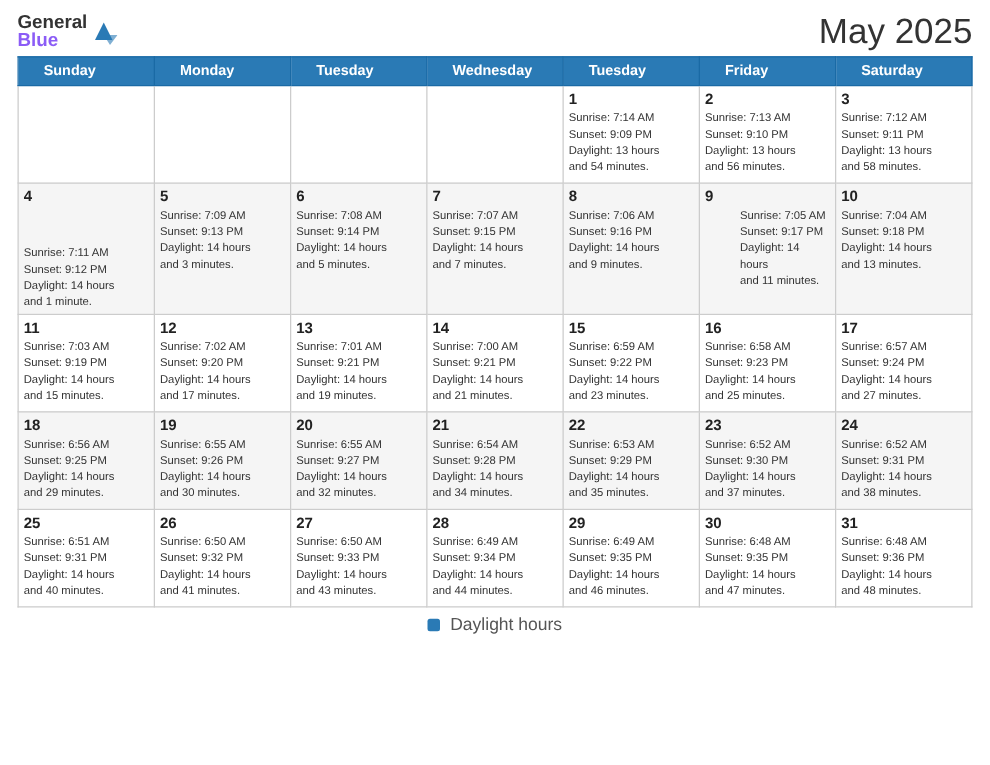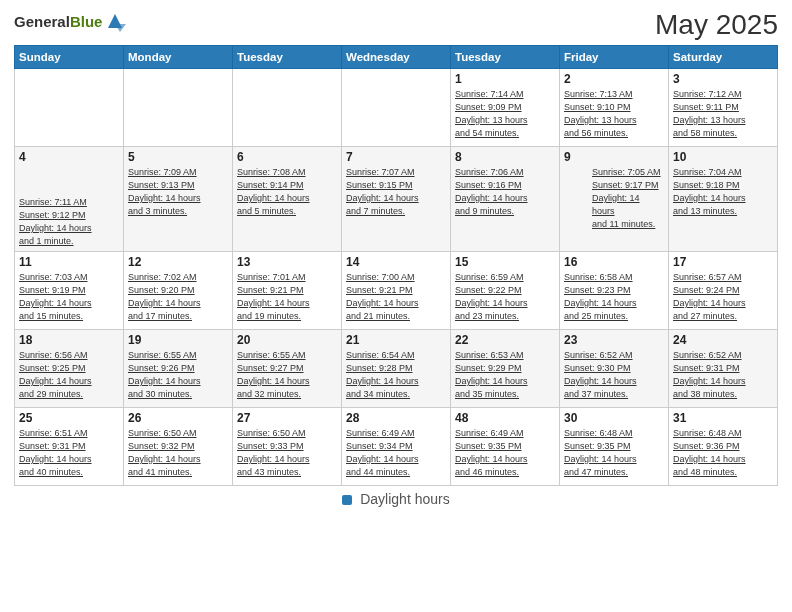--- a/index.html
+++ b/index.html
@@ -22,32 +22,32 @@
       align-items: flex-start;
       margin-bottom: 4px;
     }
     .logo {
       display: flex;
       align-items: center;
       gap: 0;
     }
     .logo-text {
       display: flex;
-      flex-direction: row;
+      flex-direction: column;
       line-height: 1;
     }
     .logo-general {
       font-size: 15px;
       font-weight: bold;
       color: #333;
     }
     .logo-blue {
       font-size: 15px;
       font-weight: bold;
-      color: #4d7c0f;
+      color: #8b5cf6;
     }
     .logo-icon {
       width: 22px;
       height: 22px;
       margin-left: 2px;
     }
     .title-block {
       text-align: left;
     }
     .main-title {
@@ -63,21 +63,21 @@
     .calendar-table {
       width: 100%;
       border-collapse: collapse;
       table-layout: fixed;
     }
     .calendar-table th {
       background-color: #2a7ab5;
       color: #fff;
       font-size: 11.5px;
       font-weight: bold;
-      padding: 5px 4px;
+      padding: 5px 20px;
       text-align: left;
       border: 1px solid #1a6aa5;
     }
     .calendar-table td {
       border: 1px solid #ccc;
       vertical-align: top;
       padding: 3px 4px;
       font-size: 9.5px;
       color: #333;
       height: 78px;
@@ -89,21 +89,20 @@
     .day-number {
       font-size: 12px;
       font-weight: bold;
       margin-bottom: 2px;
       color: #222;
     }
     .day-info {
       font-size: 9px;
       line-height: 1.45;
       color: #333;
-      text-decoration: underline;
     }
     .empty-cell {
       background: #fff !important;
     }
     .footer {
       margin-top: 5px;
       font-size: 14px;
       color: #555;
       text-align: center;
     }
@@ -353,21 +352,21 @@
 and 43 minutes.</div>
           </td>
           <td>
             <div class="day-number">28</div>
             <div class="day-info" style="white-space: pre-line;">Sunrise: 6:49 AM
 Sunset: 9:34 PM
 Daylight: 14 hours
 and 44 minutes.</div>
           </td>
           <td>
-            <div class="day-number">48</div>
+            <div class="day-number">29</div>
             <div class="day-info" style="white-space: pre-line;">Sunrise: 6:49 AM
 Sunset: 9:35 PM
 Daylight: 14 hours
 and 46 minutes.</div>
           </td>
           <td>
             <div class="day-number">30</div>
             <div class="day-info" style="white-space: pre-line;">Sunrise: 6:48 AM
 Sunset: 9:35 PM
 Daylight: 14 hours

